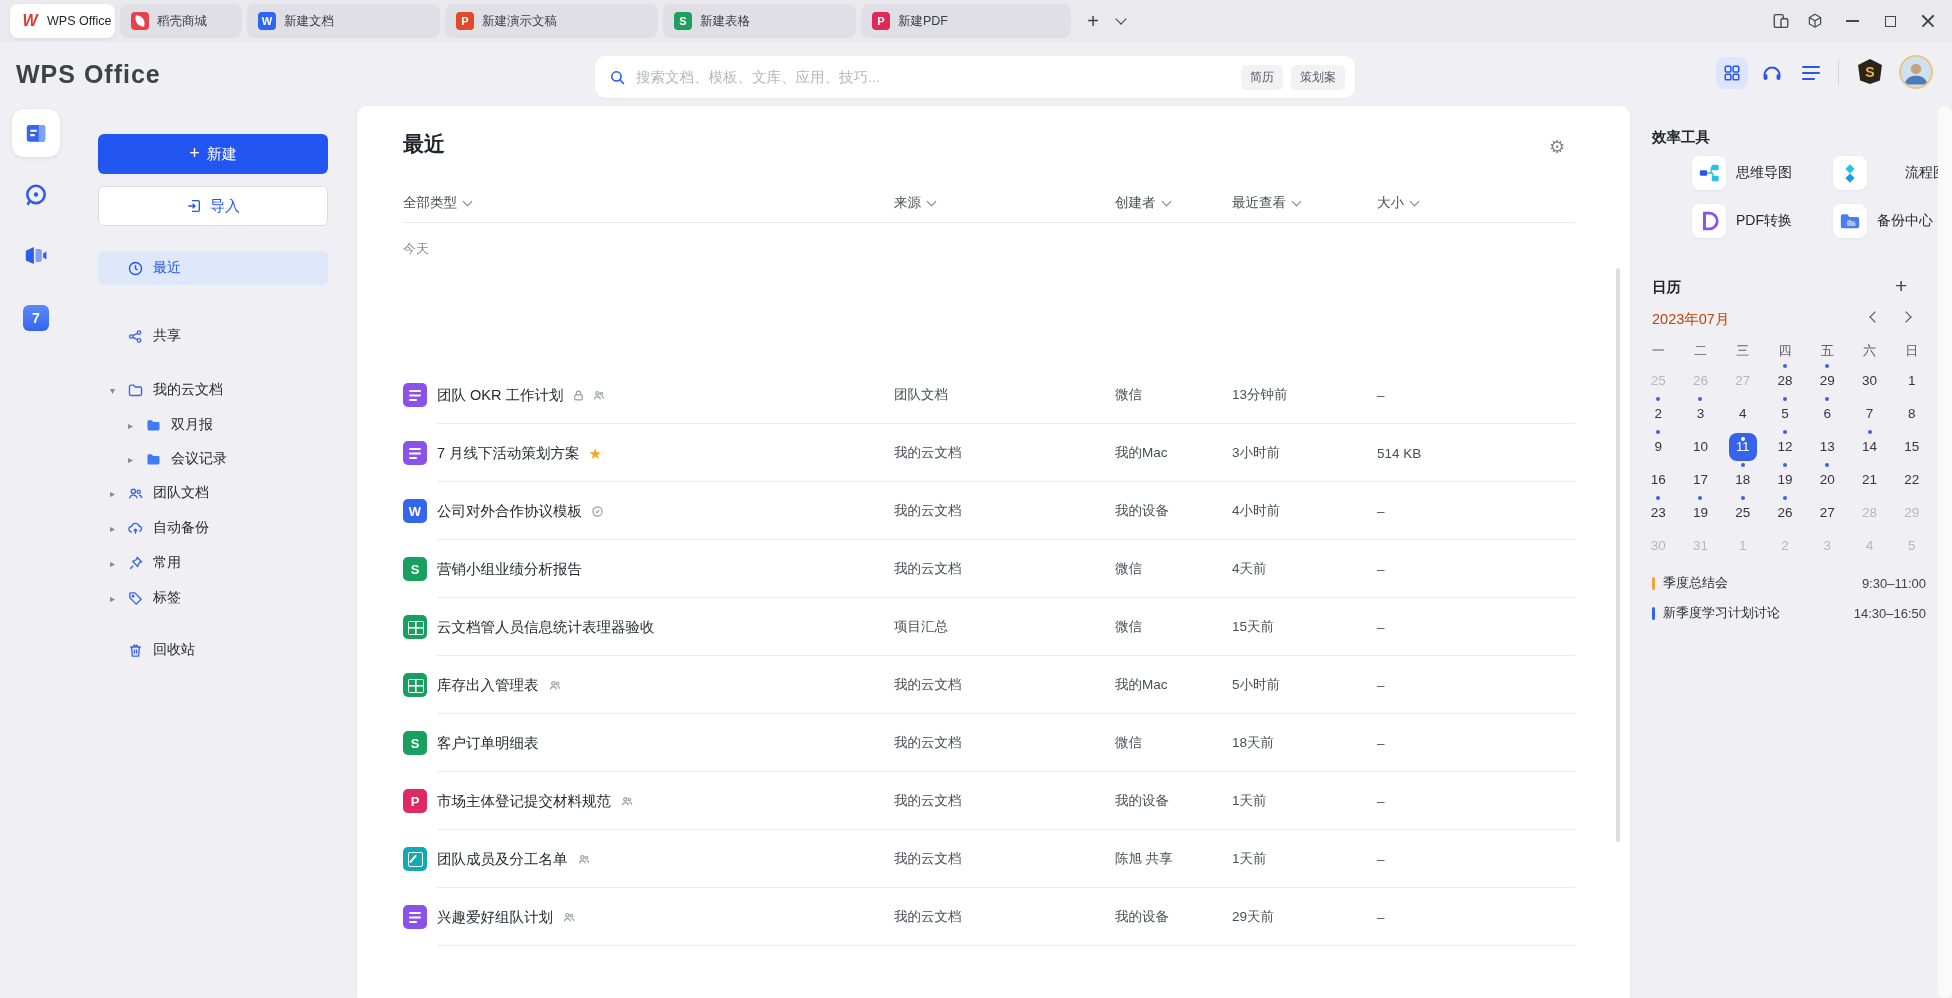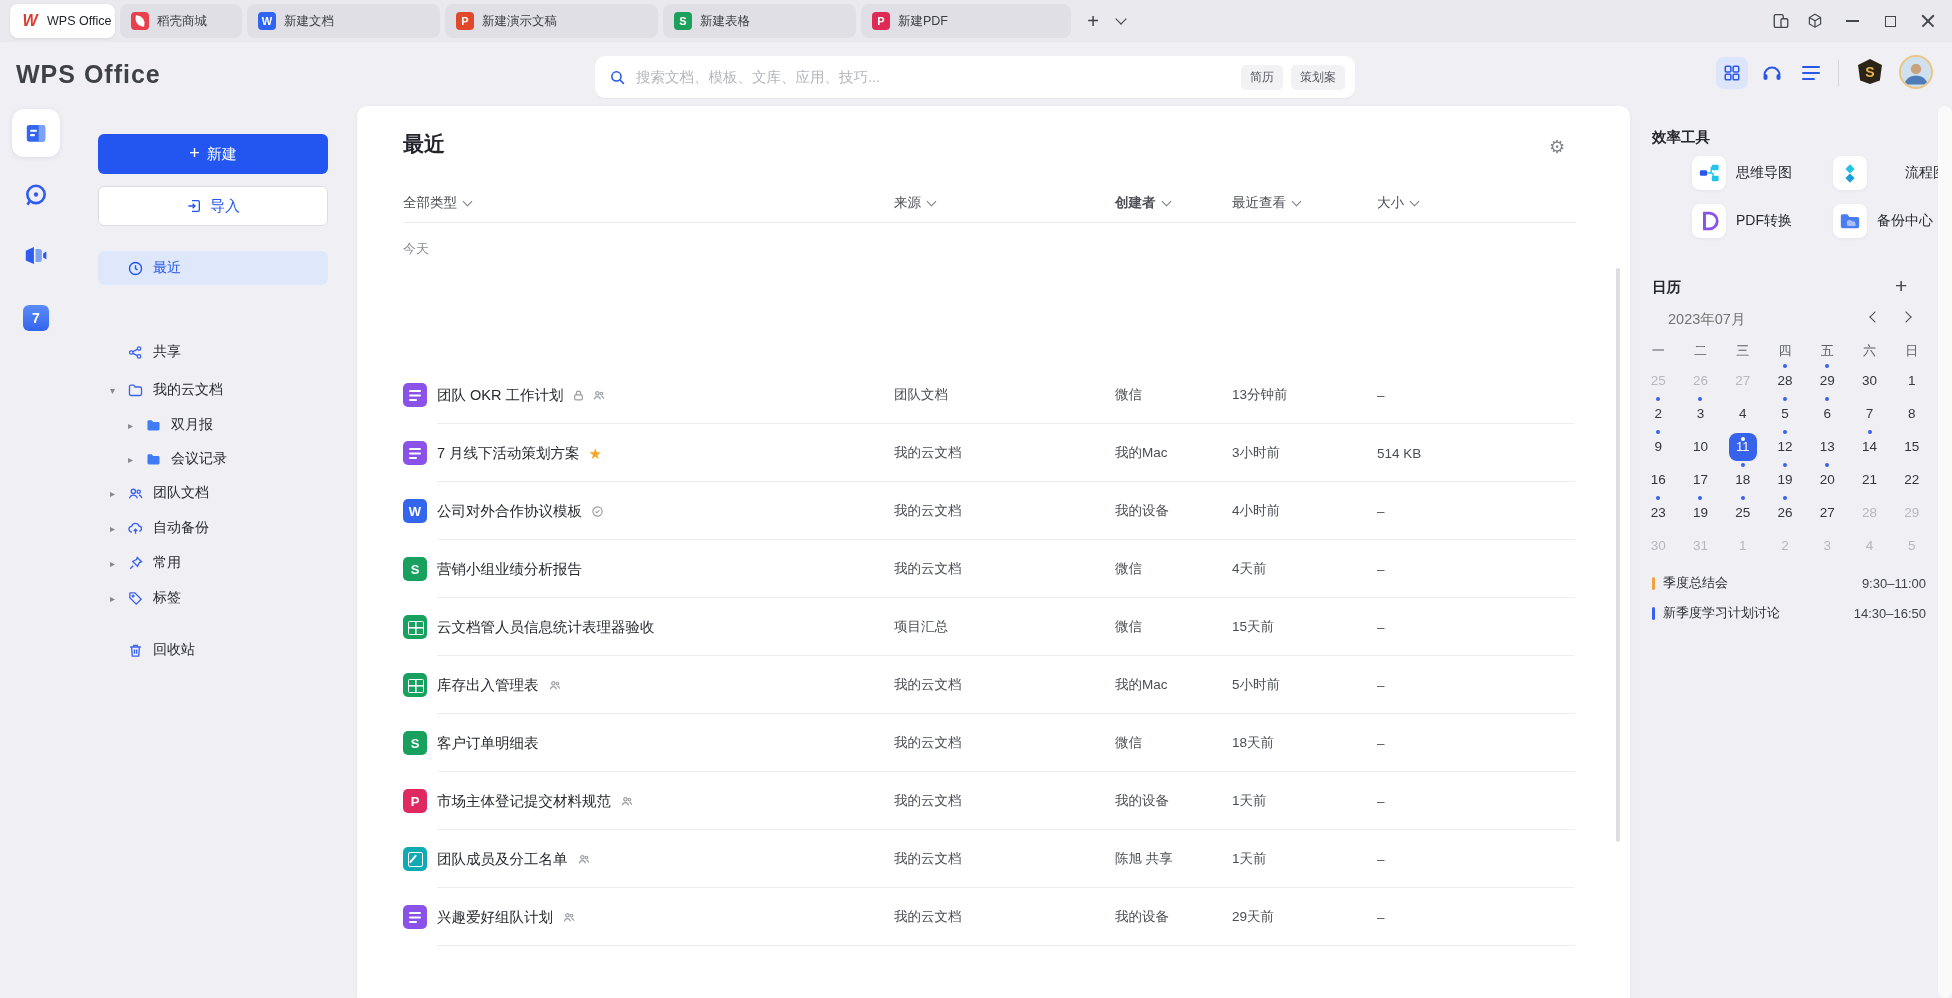--- a/index.html
+++ b/index.html
@@ -126,21 +126,21 @@
 
   
   .rpanel { position:absolute; left:1640px; top:106px; width:298px; height:892px; }
   .rp-title { position:absolute; left:12px; top:22px; font-size:14.5px; font-weight:700; color:#23262b; }
   .tool { position:absolute; display:flex; align-items:center; gap:10px;padding-left:40px; }
   .tool-ic { width:34px; height:34px; background:#fff; border-radius:8px; display:flex;
              align-items:center; justify-content:center; box-shadow:0 1px 3px rgba(40,45,80,.06); }
   .tool-lab { font-size:14px; color:#26292e; white-space:nowrap; }
   .cal-title { position:absolute; left:12px; top:172px; font-size:14.5px; font-weight:700; color:#23262b; }
   .cal-add { position:absolute; left:255px; top:168px; font-size:21px; color:#43464b; font-weight:400; }
-  .cal-month { position:absolute; left:28px; top:204px; font-size:14.5px; color:#737373; }
+  .cal-month { position:absolute; left:12px; top:204px; font-size:14.5px; color:#c2410c; }
   .cal-prev,.cal-next { position:absolute; top:202px; width:18px; height:18px; display:flex;
              align-items:center; justify-content:center; }
   .cal-prev { left:224px; } .cal-next { left:258px; }
   .nav-ch { width:8px; height:8px; border-left:1.7px solid #4a4d52; border-bottom:1.7px solid #4a4d52; }
   .cal-prev .nav-ch { transform:rotate(45deg); margin-left:3px; }
   .cal-next .nav-ch { transform:rotate(225deg); margin-right:3px; }
   .cal-grid { position:absolute; left:-3px; top:232px; width:296px; display:grid;
               grid-template-columns:repeat(7,1fr); }
   .wday { height:26px; display:flex; align-items:center; justify-content:center;
           font-size:13px; color:#5c5f66; }
@@ -307,21 +307,21 @@
   <div class="srow sel" style="top:145px;">
     <span class="caret"></span>
     <span class="sic">
       <svg width="17" height="17" viewBox="0 0 24 24" fill="none" stroke="#2456ee" stroke-width="2">
           <circle cx="12" cy="12" r="8.5"></circle>
           <path d="M12 7.5V12l3 2"></path>
         </svg>
     </span>
     <span class="slab">最近</span>
   </div>
-  <div class="srow" style="top:229px;">
+  <div class="srow" style="top:213px;">
     <span class="caret"></span>
     <span class="sic">
       <svg width="17" height="17" viewBox="0 0 24 24" fill="none" stroke="#3a63ee" stroke-width="1.9">
           <circle cx="6" cy="12" r="2.4"></circle>
           <circle cx="17" cy="6.5" r="2.4"></circle>
           <circle cx="17" cy="17.5" r="2.4"></circle>
           <path d="M8.2 10.9l6.5-3.3M8.2 13.1l6.5 3.3"></path>
         </svg>
     </span>
     <span class="slab">共享</span>
@@ -413,21 +413,21 @@
   <div class="gear">⚙</div>
 
   <div class="filt" style="left:46px;">
       <span>全部类型</span>
       <span class="cv"></span>
     </div>
   <div class="filt" style="left:537px;">
       <span>来源</span>
       <span class="cv"></span>
     </div>
-  <div class="filt" style="left:758px;font-weight:bold;">
+  <div class="filt" style="left:758px;">
       <span>创建者</span>
       <span class="cv"></span>
     </div>
   <div class="filt" style="left:875px;">
       <span>最近查看</span>
       <span class="cv"></span>
     </div>
   <div class="filt" style="left:1020px;">
       <span>大小</span>
       <span class="cv"></span>

